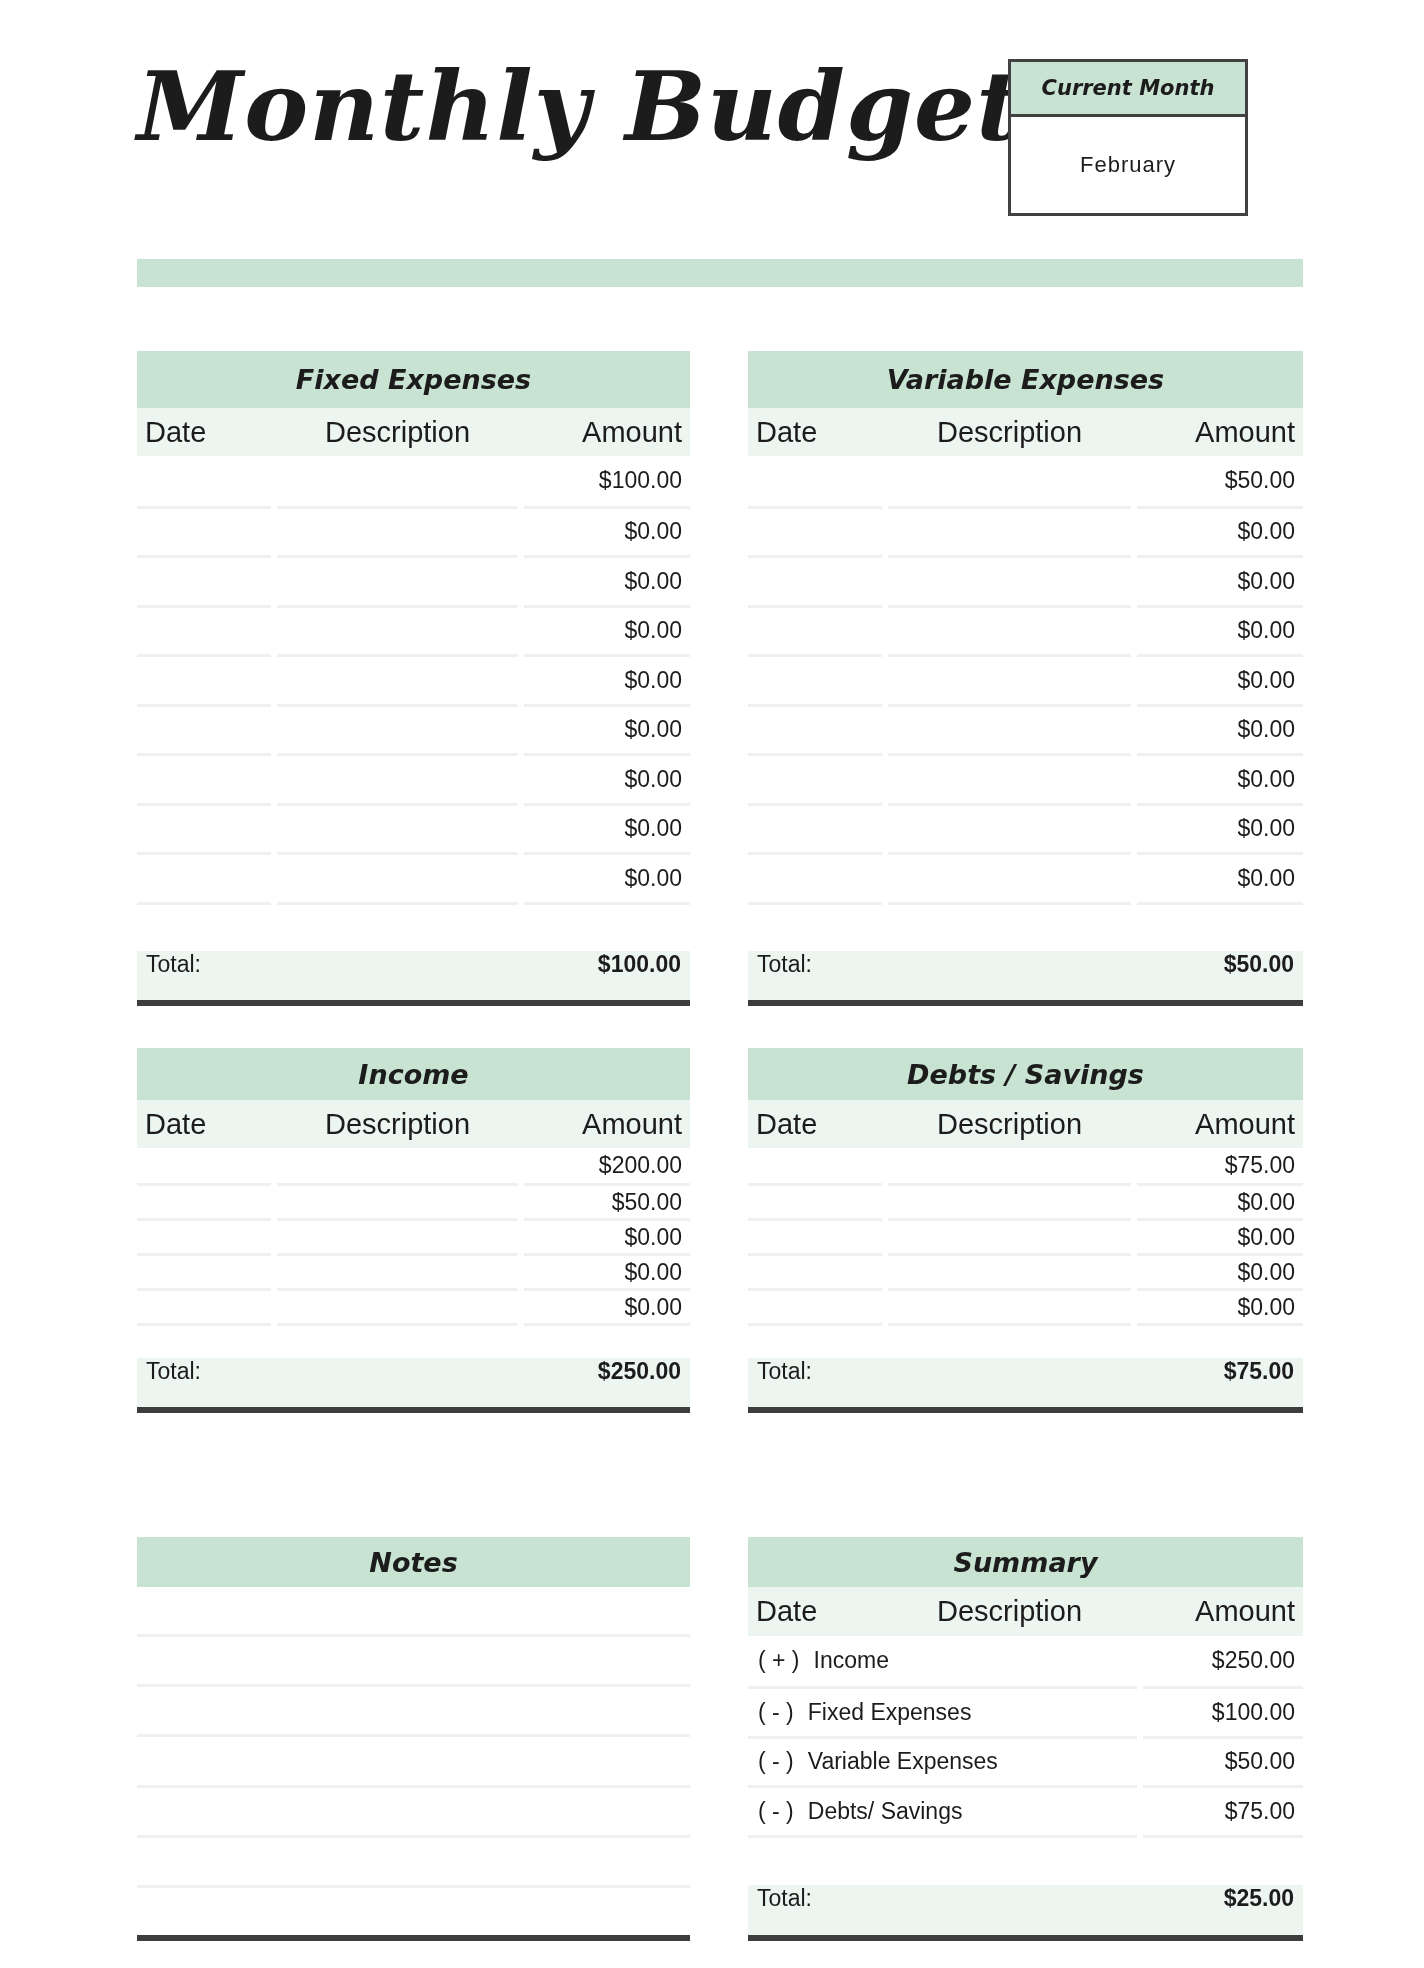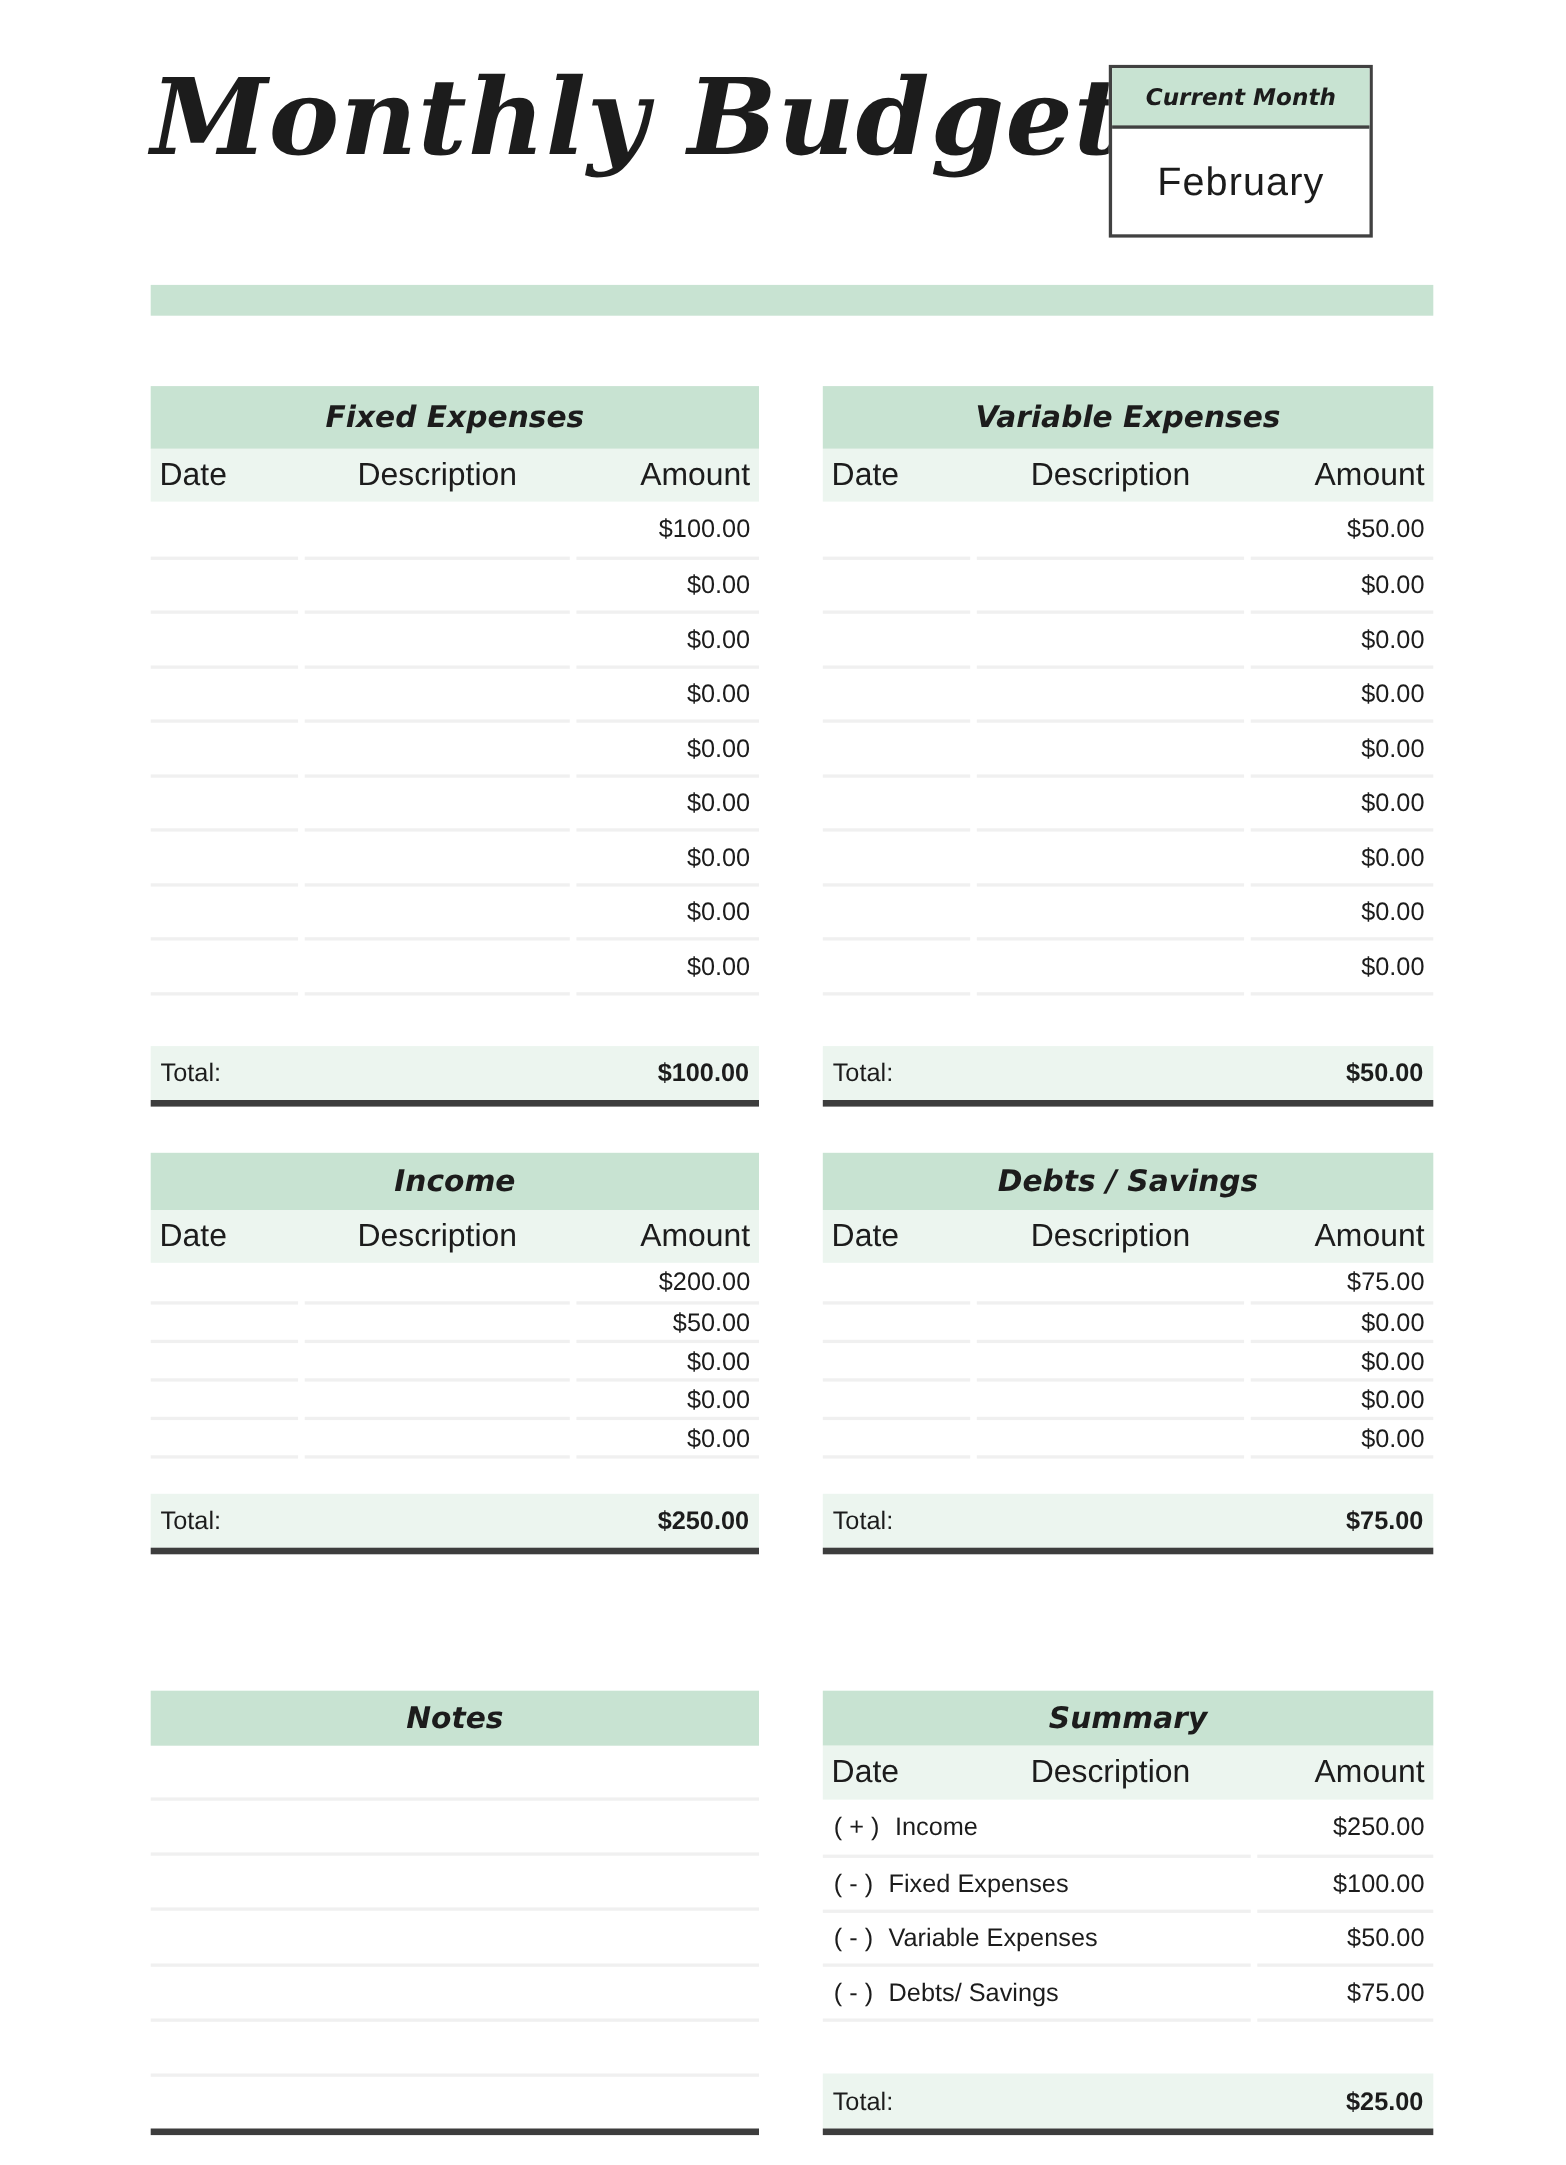--- a/index.html
+++ b/index.html
@@ -14,21 +14,21 @@
   
   .title{position:absolute;left:137px;top:22px;width:830px;height:170px;line-height:170px;
          text-align:center;font-family:"DejaVu Serif",serif;font-style:italic;font-weight:700;
          font-size:96px;letter-spacing:1px;white-space:nowrap;}
   .month-box{position:absolute;left:1008px;top:59px;width:240px;height:157px;
              border:3px solid var(--box-border);box-sizing:border-box;background:#fff;}
   .month-box-hd{height:55px;background:var(--green);border-bottom:3px solid var(--box-border);
                 box-sizing:border-box;display:flex;align-items:center;justify-content:center;
                 font-family:"DejaVu Sans",sans-serif;font-style:italic;font-weight:700;font-size:21px;}
   .month-box-val{height:96px;display:flex;align-items:center;justify-content:center;
-                 font-size:36px;letter-spacing:1px;}
+                 font-size:22px;letter-spacing:1px;}
 
   .green-bar{position:absolute;left:137px;top:259px;width:1166px;height:28px;background:var(--green);}
 
   
   .tbl{position:absolute;box-sizing:border-box;margin-top:32px;}
   .r1{top:319px;} .r2{top:1016px;} .r3{top:1505px;}
   #tbl-fixed,#tbl-income,#notes{left:137px;width:553px;}
   #tbl-variable,#tbl-debts,#tbl-summary{left:748px;width:555px;}
 
   .tbl-title{background:var(--green);display:flex;align-items:center;justify-content:center;
@@ -41,21 +41,21 @@
   .ch.desc{text-align:center;} .ch.amt{text-align:right;}
 
   .rows{display:flex;flex-direction:column;}
   .r1 .rows{height:495px;} .r2 .rows{height:210px;}
   .row{flex:1;display:grid;grid-template-columns:134px 1fr 166px;column-gap:6px;}
   .row + .row > .cell{border-top:3px solid var(--grid-line);}
   .cell{box-sizing:border-box;}
   .cell.amt{display:flex;align-items:center;justify-content:flex-end;
             padding-right:8px;font-size:23px;}
 
-  .total-row{background:var(--green-light);display:flex;align-items:center;
+  .total-row{background:var(--green-light);display:flex;align-items:flex-start;
              justify-content:space-between;padding:0 9px;font-size:23px;}
   .r1 .total-row,.r2 .total-row{height:49px;} .r3 .total-row{height:50px;}
   .t-amt{font-weight:700;}
   .dark-line{height:6px;background:var(--dark-line);}
 
   
   .srows{display:flex;flex-direction:column;height:199px;}
   .srow{display:grid;grid-template-columns:1fr 160px;column-gap:6px;}
   .srows .srow{flex:1;}
   .srows .srow + .srow > .cell{border-top:3px solid var(--grid-line);}

